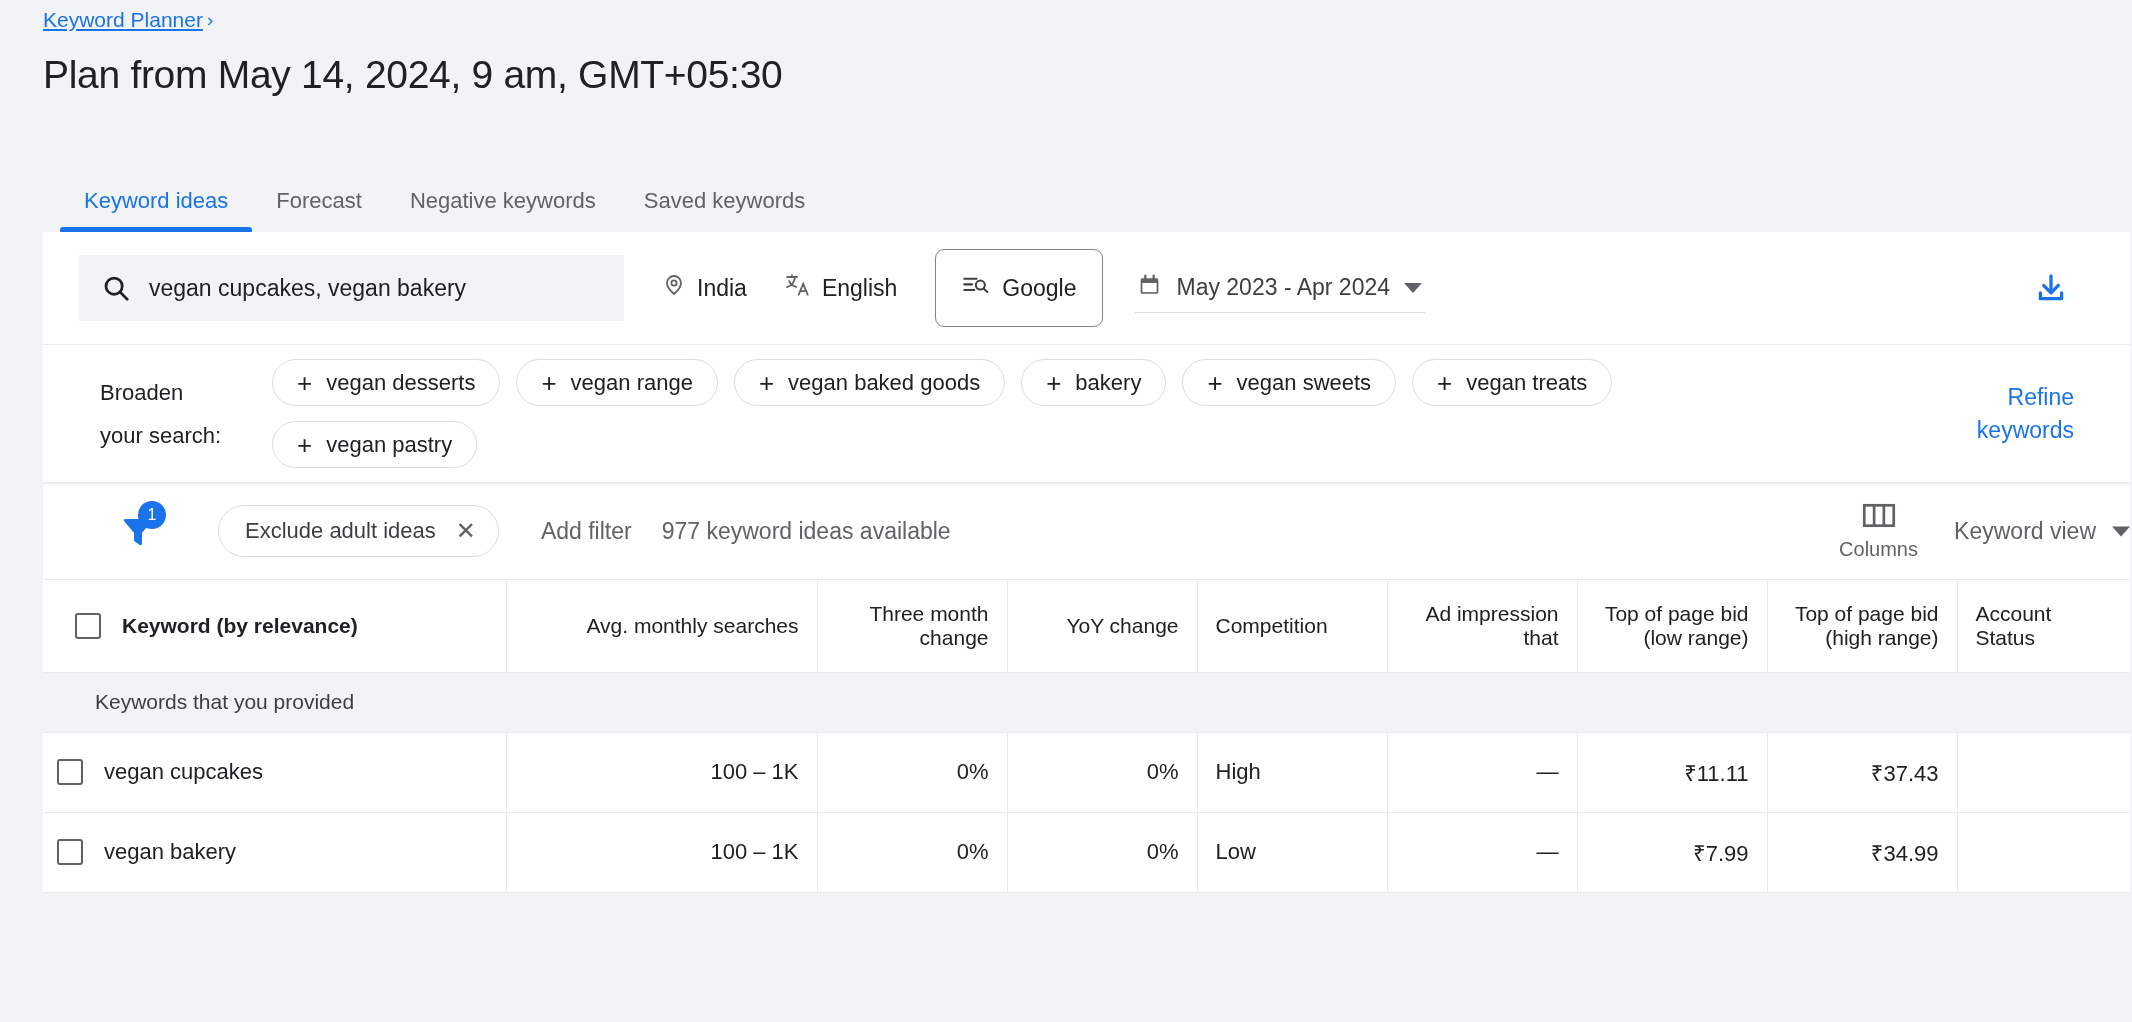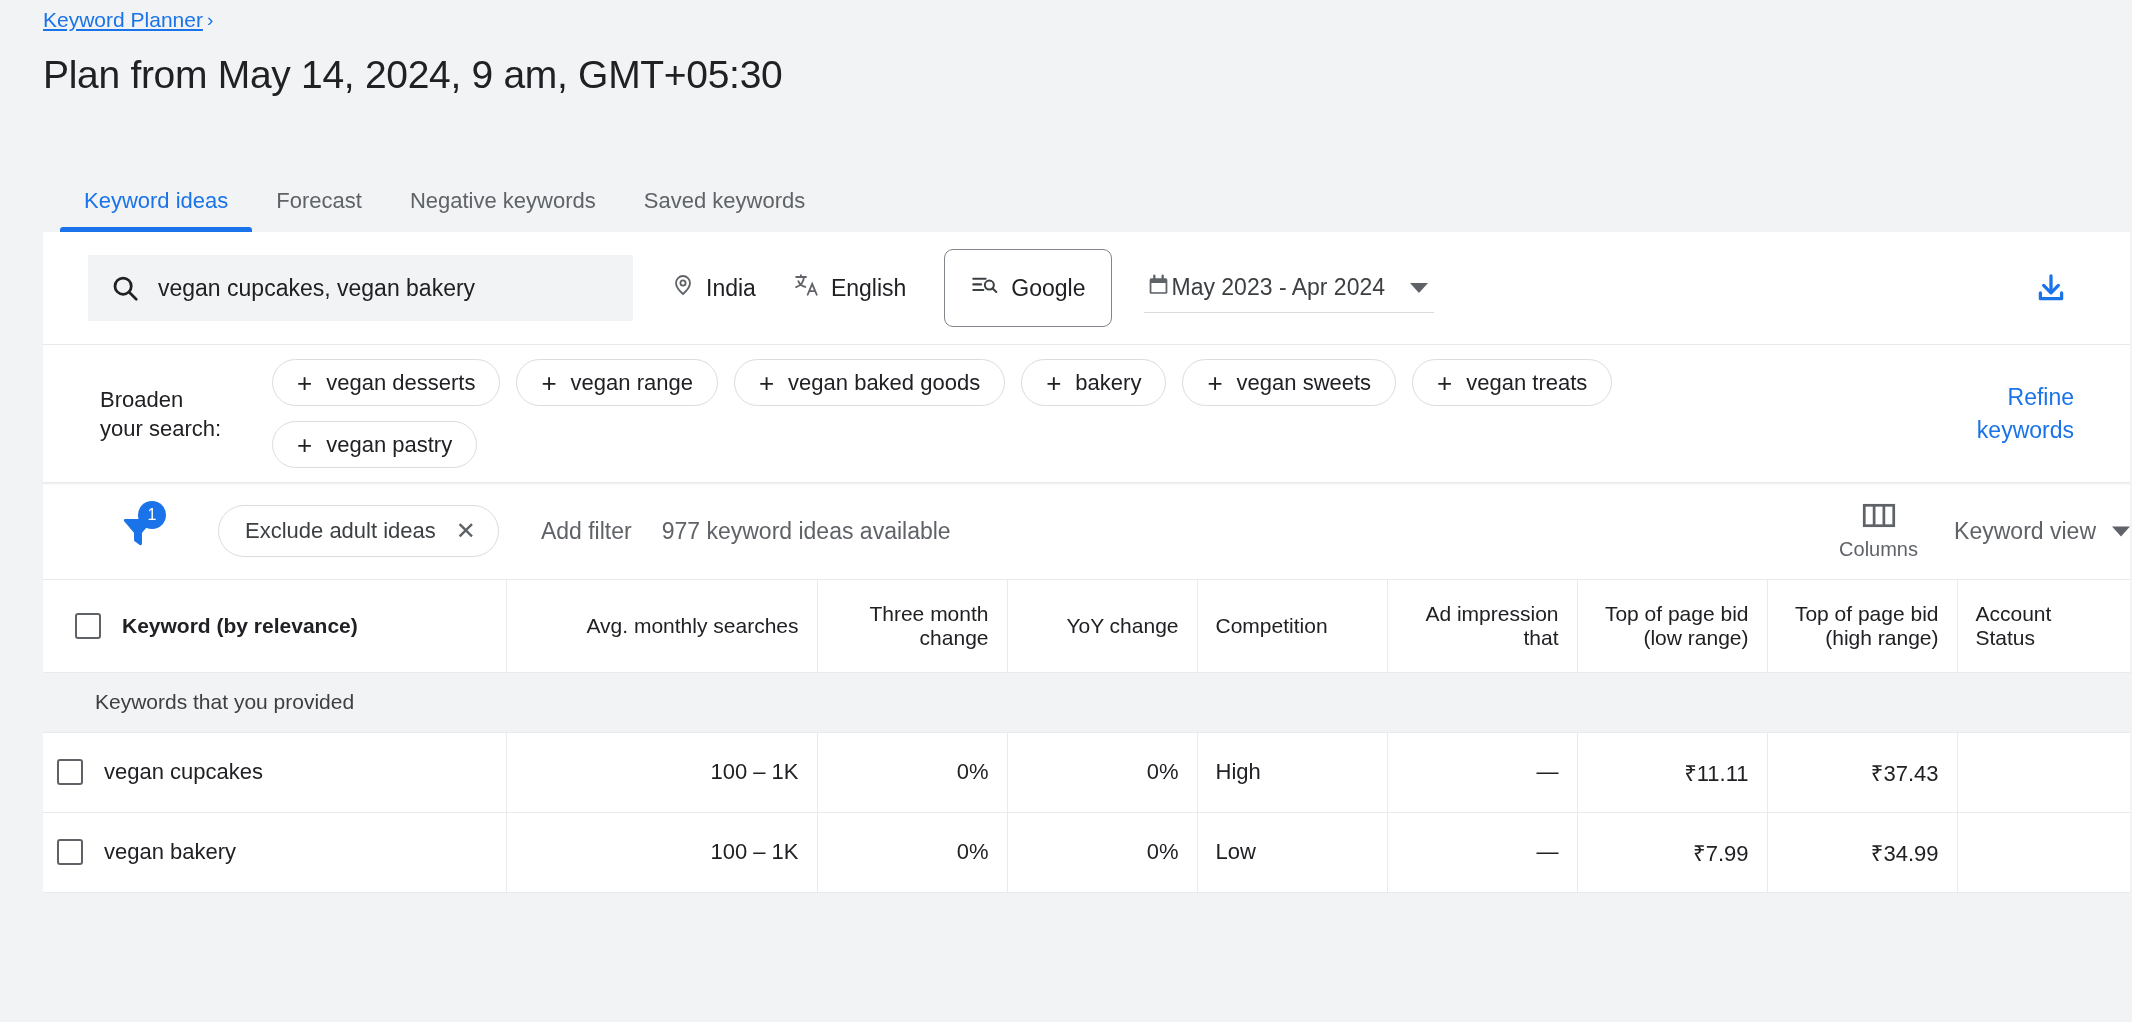--- a/index.html
+++ b/index.html
@@ -57,21 +57,21 @@
     width: 2087px;
     background: #ffffff;
   }
 
   
   .search-row {
     position: relative;
     height: 113px;
     display: flex; align-items: center;
     border-bottom: 1px solid #e8eaed;
-    padding-left: 45px;
+    padding-left: 36px;
   }
   .search-box {
     width: 545px; height: 66px;
     background: #f1f3f4;
     display: flex; align-items: center;
     gap: 18px; padding: 0 22px;
     cursor: text;
   }
   .search-box .q-icon { flex: 0 0 auto; display: flex; }
   .search-text { font-size: 23px; color: #202124; white-space: nowrap; }
@@ -86,21 +86,21 @@
     margin-left: 38px;
     height: 78px;
     border: 1px solid #80868b; border-radius: 9px;
     display: flex; align-items: center; gap: 13px;
     padding: 0 26px;
     font-size: 23px; color: #202124;
     cursor: pointer; white-space: nowrap;
   }
   .date-select {
     margin-left: 32px;
-    display: flex; align-items: center; 
+    display: flex; align-items: center; gap: 14px;
     border-bottom: 1px solid #dadce0;
     height: 50px; padding: 0 6px 0 2px;
     width: 290px;
     cursor: pointer;
     text-align: center;
   }
   .date-select .date-text { font-size: 23px; color: #3c4043; white-space: nowrap; }
   .caret-down {
     width: 0; height: 0; margin-left: auto;
     border-left: 9px solid transparent; border-right: 9px solid transparent;
@@ -114,21 +114,21 @@
 
   
   .broaden-row {
     position: relative;
     min-height: 112px;
     display: flex; align-items: center;
     padding: 14px 0 14px 57px;
     border-bottom: 1px solid #e8eaed;
   }
   .broaden-label {
-    font-size: 22px; color: #202124; line-height: 29px;
+    font-size: 22px; color: #202124; line-height: 43px;
     width: 128px; flex: 0 0 128px;
   }
   .chips {
     display: flex; flex-wrap: wrap; gap: 15px 16px;
     margin-left: 44px; width: 1560px;
   }
   .chip {
     height: 47px; border: 1px solid #dadce0; border-radius: 24px;
     display: inline-flex; align-items: center; gap: 14px;
     padding: 0 24px; font-size: 22px; color: #202124;

